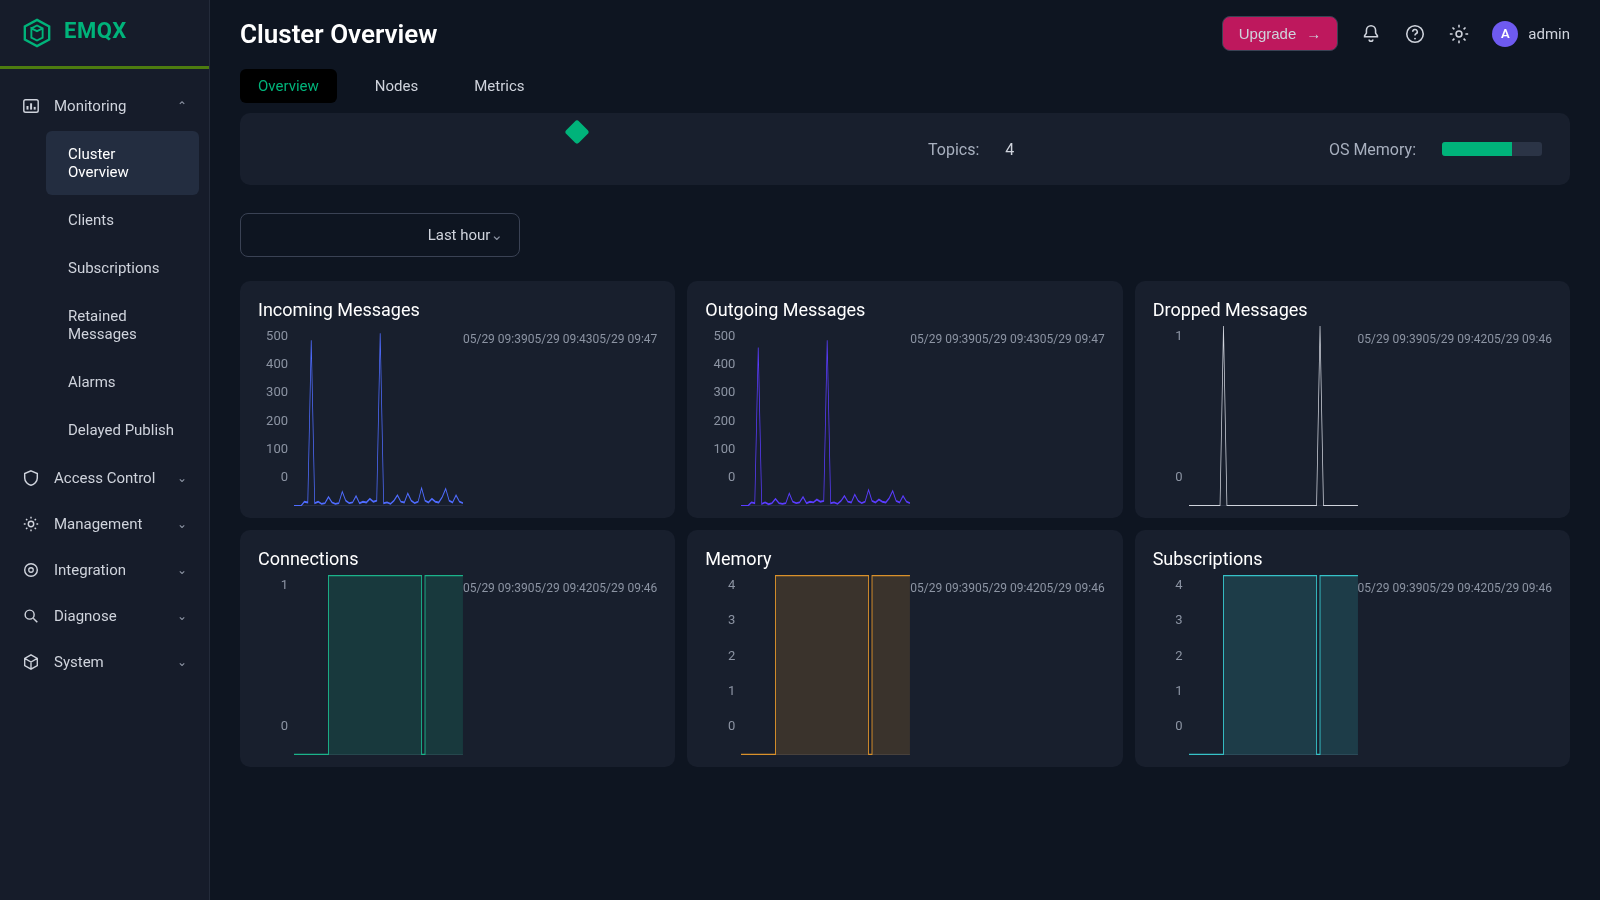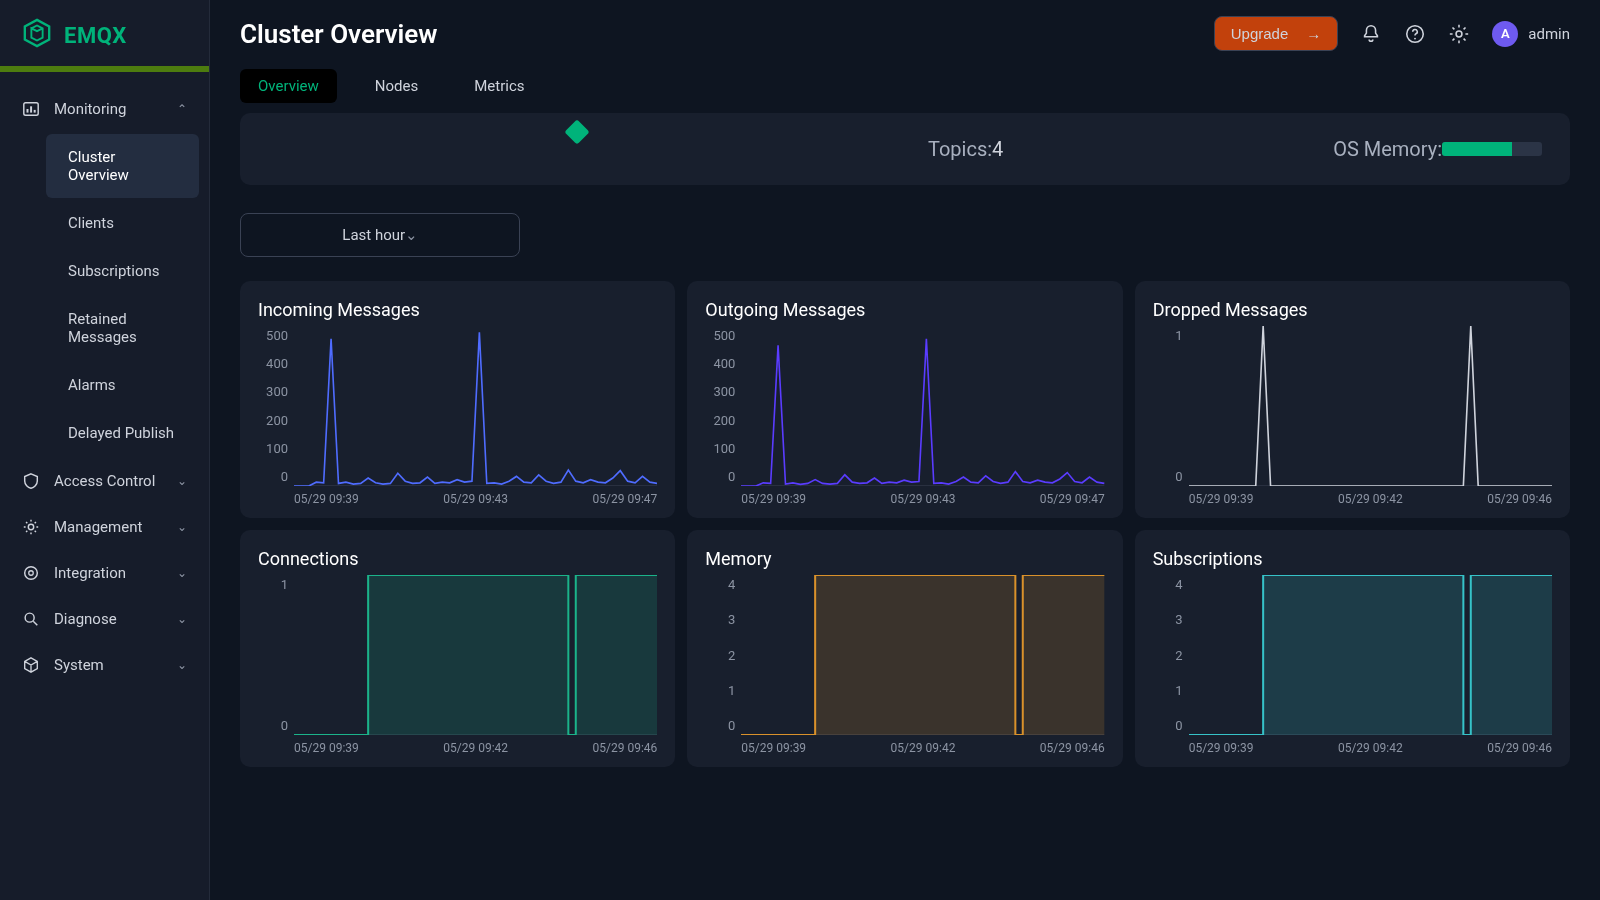--- a/index.html
+++ b/index.html
@@ -16,24 +16,24 @@
   .sidebar {
     width: 210px;
     background: #161c2a;
     height: 100%;
     display: flex;
     flex-direction: column;
     border-right: 1px solid #242b3a;
   }
   .logo-row {
     display: flex;
-    align-items: flex-end;
+    align-items: flex-start;
     gap: 12px;
     padding: 18px 22px 18px 22px;
-    border-bottom: 6px solid #4d7c0f;
+    border-bottom: 3px solid #4d7c0f;
   }
   .logo-mark {
     width: 30px; height: 30px;
   }
   .logo-text {
     font-size: 22px;
     font-weight: 700;
     color: #00b37a;
     letter-spacing: 0.5px;
   }
@@ -92,22 +92,22 @@
   }
   .topbar-right {
     margin-left: auto;
     display: flex;
     align-items: center;
     gap: 22px;
   }
   .btn-upgrade {
     display: inline-flex;
     align-items: center;
-    gap: 18px;
-    background: #c2410c;
+    gap: 10px;
+    background: #be185d;
     border: 1px solid #3a4254;
     color: #cfd3dc;
     padding: 8px 16px;
     border-radius: 8px;
     font-size: 15px;
     cursor: pointer;
   }
   .icon-btn {
     width: 22px; height: 22px; color:#cfd3dc; cursor:pointer;
     display:inline-flex; align-items:center; justify-content:center;
@@ -158,32 +158,32 @@
     position: relative;
   }
   .diamond {
     position:absolute;
     left: 300px; top: -8px;
     width: 18px; height:18px;
     background:#00b37a;
     transform: rotate(45deg);
     border-radius:3px;
   }
-  .stat-pair { display:flex; align-items:center; gap:0; font-size:20px; color:#cfd3dc; }
+  .stat-pair { display:flex; align-items:center; gap:26px; font-size:16px; color:#cfd3dc; }
   .stat-label { color:#a8b0bf; }
   .mem-bar { width: 100px; height: 14px; background:#2b3446; border-radius:3px; overflow:hidden; }
   .mem-fill { height:100%; background:#00b37a; }
   
   .range-select {
     width: 280px;
     background: transparent;
     border: 1px solid #3a4254;
     border-radius: 8px;
     padding: 12px 16px;
-    display:flex; align-items:center; justify-content:center;
+    display:flex; align-items:center; justify-content:flex-end;
     color:#cfd3dc; font-size:15px; cursor:pointer;
     margin-bottom: 24px;
   }
   
   .chart-grid {
     display: grid;
     grid-template-columns: repeat(3, 1fr);
     gap: 12px;
   }
   .chart-card {
@@ -203,21 +203,21 @@
   .y-axis {
     display:flex;
     flex-direction:column;
     justify-content:space-between;
     align-items:flex-end;
     font-size:13px;
     color:#8c94a3;
     padding: 2px 6px 22px 0;
     width: 36px;
   }
-  .plot-wrap { flex:1; display:flex; flex-direction:column;}
+  .plot-wrap { flex:1; display:flex; }
   .plot {
     flex:1;
     position:relative;
   }
   .plot svg { width:100%; height:100%; display:block; }
   .x-axis {
     display:flex;
     justify-content:space-between;
     font-size:12px;
     color:#8c94a3;

